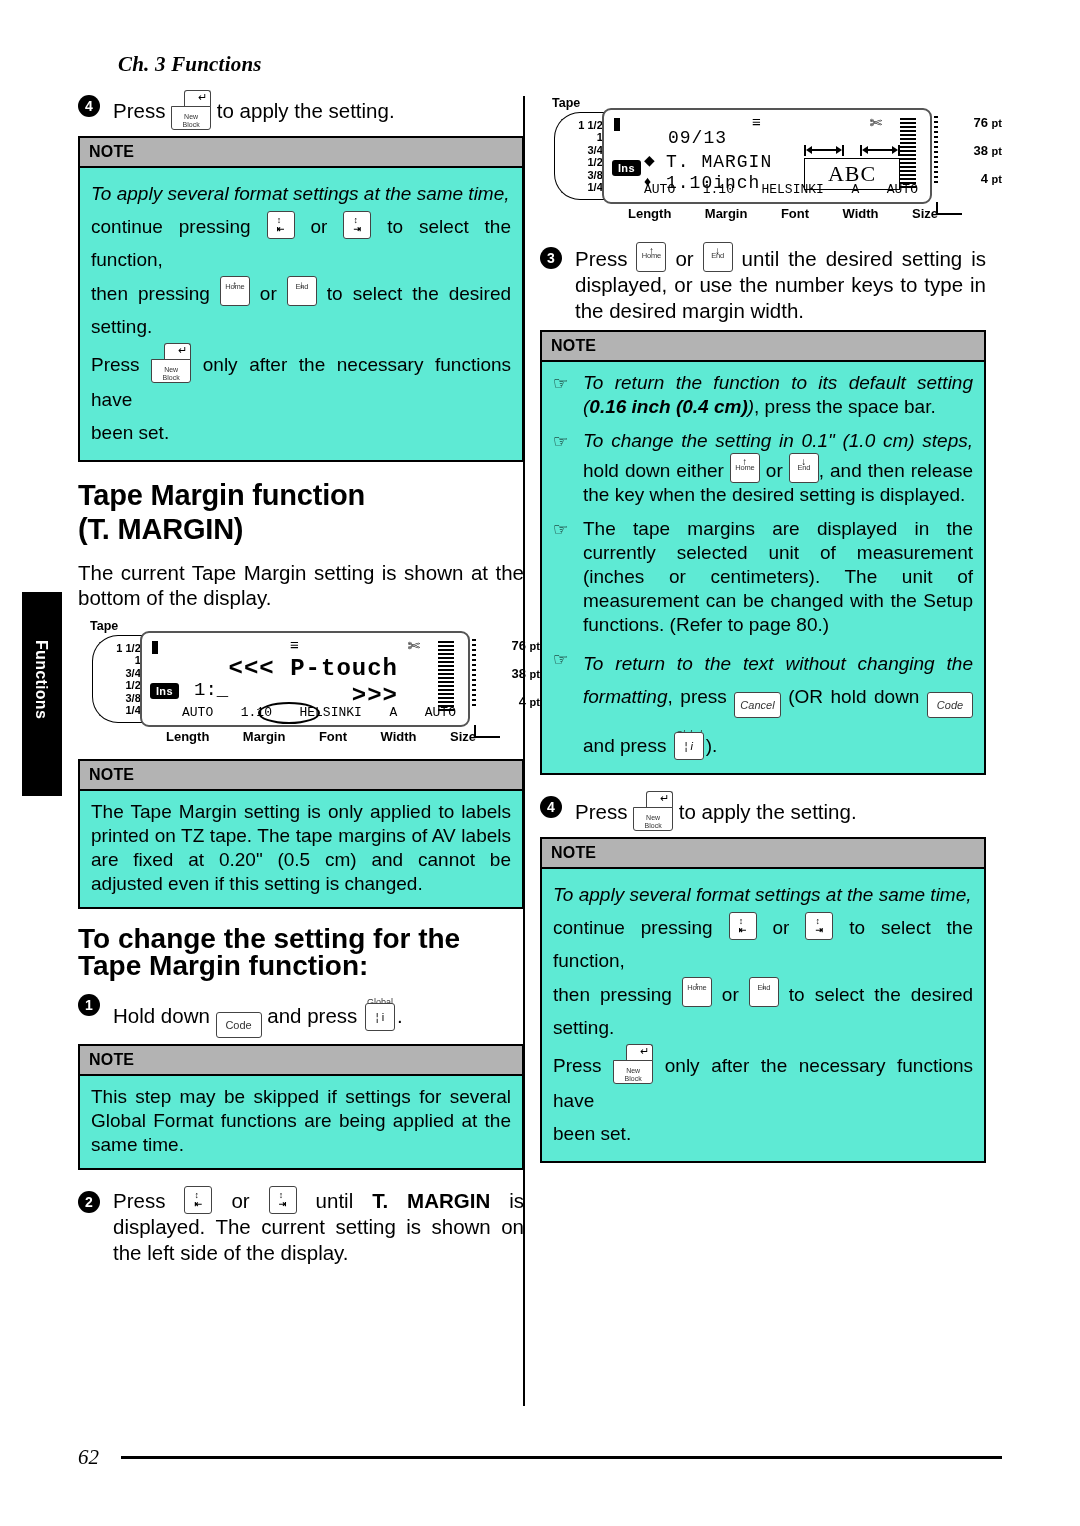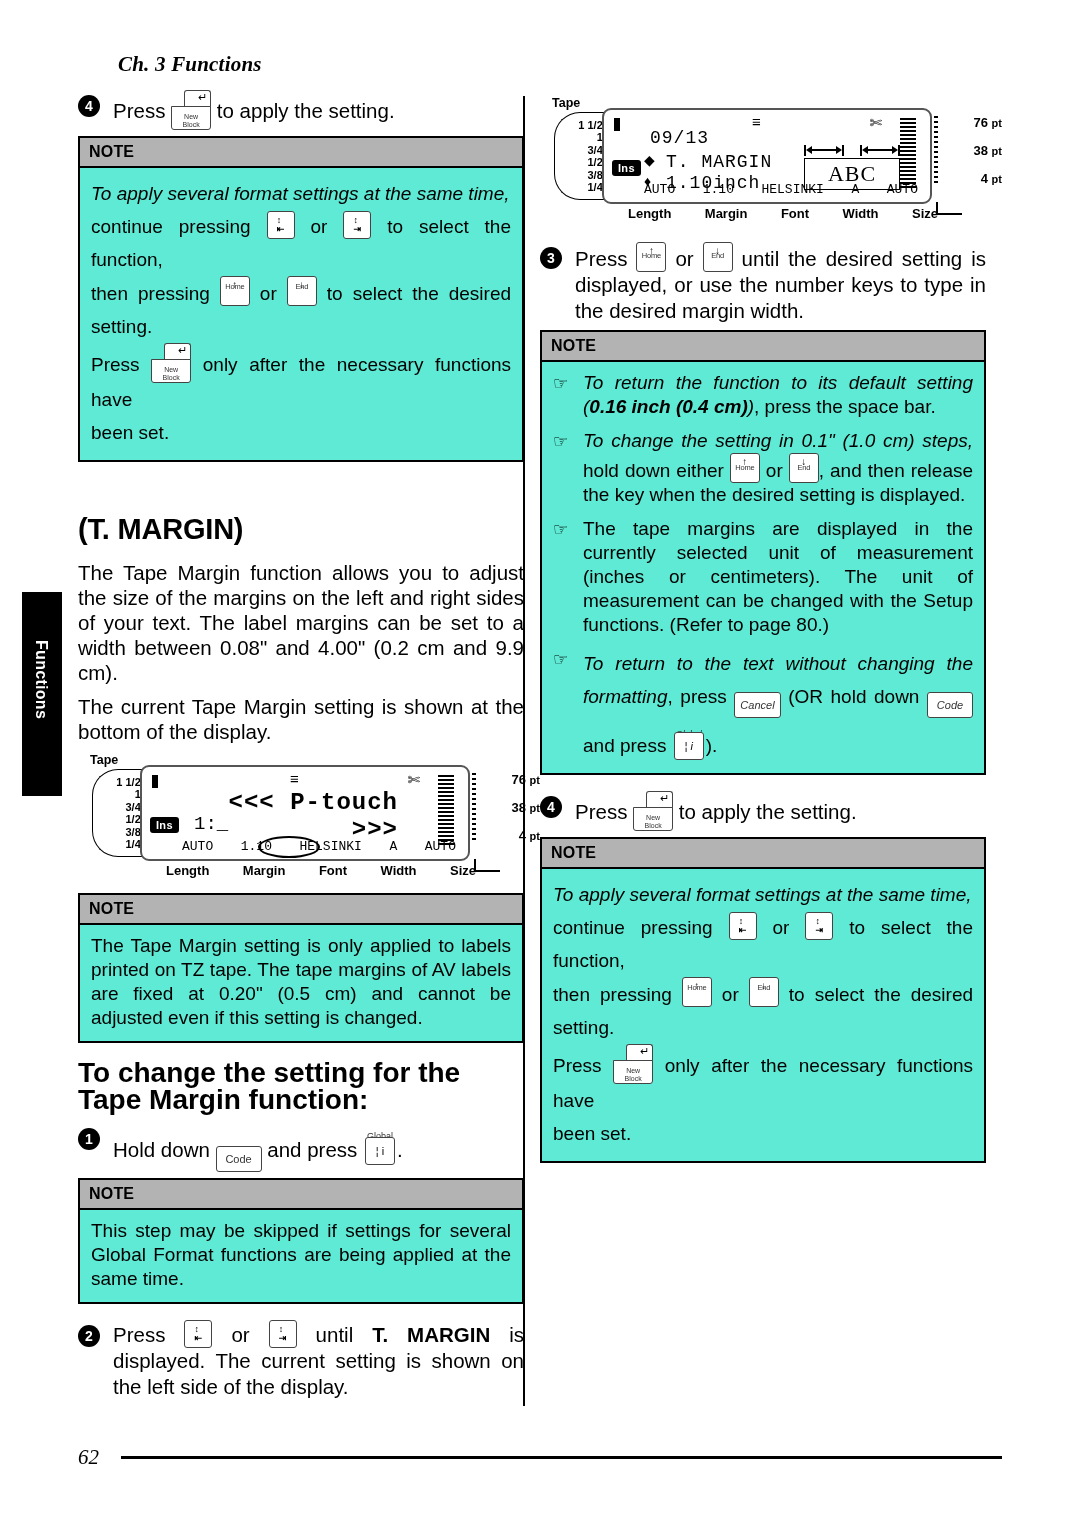--- a/index.html
+++ b/index.html
@@ -236,21 +236,21 @@
   }
   .labels-row span{font-size:13px;font-weight:bold;text-align:center;}
   .label-tail{
     position:absolute;left:396px;top:106px;width:24px;height:11px;
     border-left:2px solid #000;border-bottom:2px solid #000;
   }
 
   
   .lcd-wrap2{height:128px;}
   .lcd2-date{
-    position:absolute;left:46px;top:18px;
+    position:absolute;left:64px;top:18px;
     font-family:"Liberation Mono",monospace;font-size:18px;letter-spacing:1px;
   }
   .lcd2-fn{
     position:absolute;left:62px;top:42px;
     font-family:"Liberation Mono",monospace;font-size:18px;letter-spacing:1px;
   }
   .lcd2-val{
     position:absolute;left:62px;top:63px;
     font-family:"Liberation Mono",monospace;font-size:18px;letter-spacing:1px;
   }
@@ -340,25 +340,24 @@
             <span class="kb-arrow">↵</span>
             <span class="kb-lbl">New<br>Block</span>
           </span>
           <span>only after the necessary functions have</span>
         </p>
         <p class="note-line">been set.</p>
       </div>
     </div>
 
     <h1 class="h1">
-      <br>
+      <span>Tape Margin function</span><br>
       <span>(T. MARGIN)</span>
     </h1>
 
-    <p class="body-p">The Tape Margin function allows you to adjust the size of the margins on the left and right sides of your text. The label margins can be set to a width between 0.08" and 4.00" (0.2 cm and 9.9 cm).</p>
     <p class="body-p">The current Tape Margin setting is shown at the bottom of the display.</p>
 
     <div class="lcd-wrap">
       <div class="tape-label">Tape</div>
       <div class="tape-scale">
         <div>1 1/2"</div>
         <div>1"</div>
         <div>3/4"</div>
         <div>1/2"</div>
         <div>3/8"</div>

